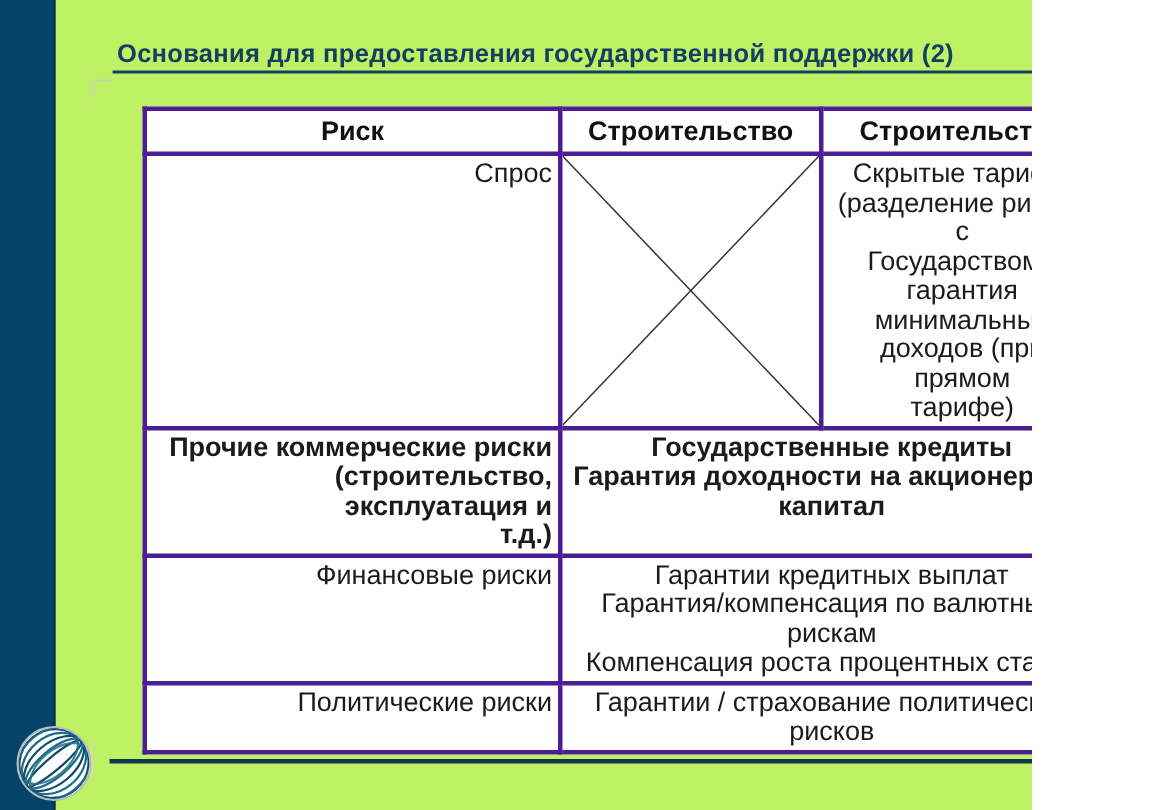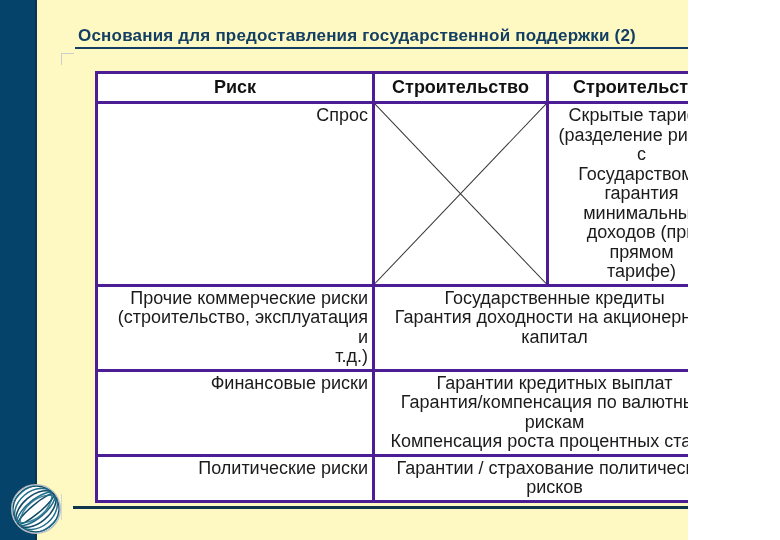--- a/index.html
+++ b/index.html
@@ -1,18 +1,18 @@
 <!DOCTYPE html>
 <html><head>
 <meta charset="utf-8">
 <style>
   html,body { margin:0; padding:0; }
   .slide {
     position:relative; width:688px; height:540px;
-    background:#fef9c3; overflow:hidden;
+    background:#bef264; overflow:hidden;
     font-family:"Liberation Sans", sans-serif; color:#1b1b1b;
   }
   .left-bar {
     position:absolute; left:0; top:0; width:35px; height:540px;
     background:#05436a; border-right:2px solid #033850;
   }
   .slide-title {
     position:absolute; left:78px; top:26px; width:695px;
     font-size:17px; font-weight:bold; color:#123f63; letter-spacing:0.2px;
     white-space:nowrap;
@@ -39,21 +39,21 @@
   }
   .support-table th {
     font-weight:bold; text-align:center; vertical-align:middle;
     height:25px; padding:1px 2px; color:#111;
   }
   .cell-risk { text-align:right; padding:2px 4px 2px 5px; white-space:pre-line; }
   .cell-support { text-align:center; padding:2px 4px; white-space:pre-line; }
   .cell-cross { position:relative; padding:0; }
   .cross-svg { position:absolute; left:0; top:0; width:100%; height:100%; display:block; }
   tr.row-1 { height:124px; }
-  tr.row-2 { height:63px; }
+  tr.row-2 { height:63px;font-weight:bold; }
   tr.row-3 { height:64px; }
   tr.row-4 { height:64px; }
   tr.row-5 { height:22px;margin-left:36px; }
   .footer-line {
     position:absolute; left:73px; top:506px; width:696px; height:3px;
     background:#10344c;
   }
   .logo {
     position:absolute; left:10px; top:483px; width:52px; height:52px;
   }

